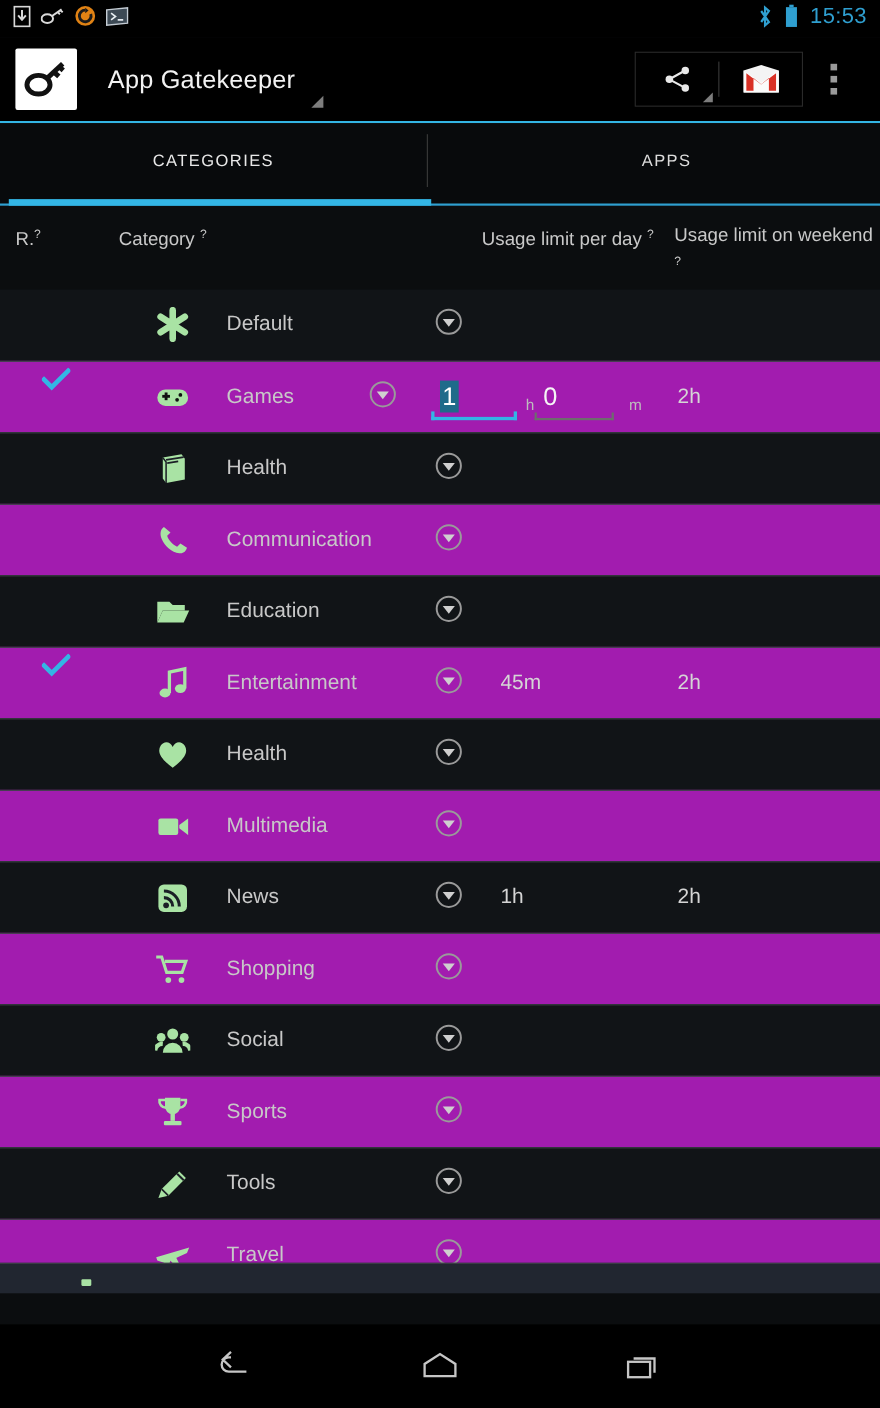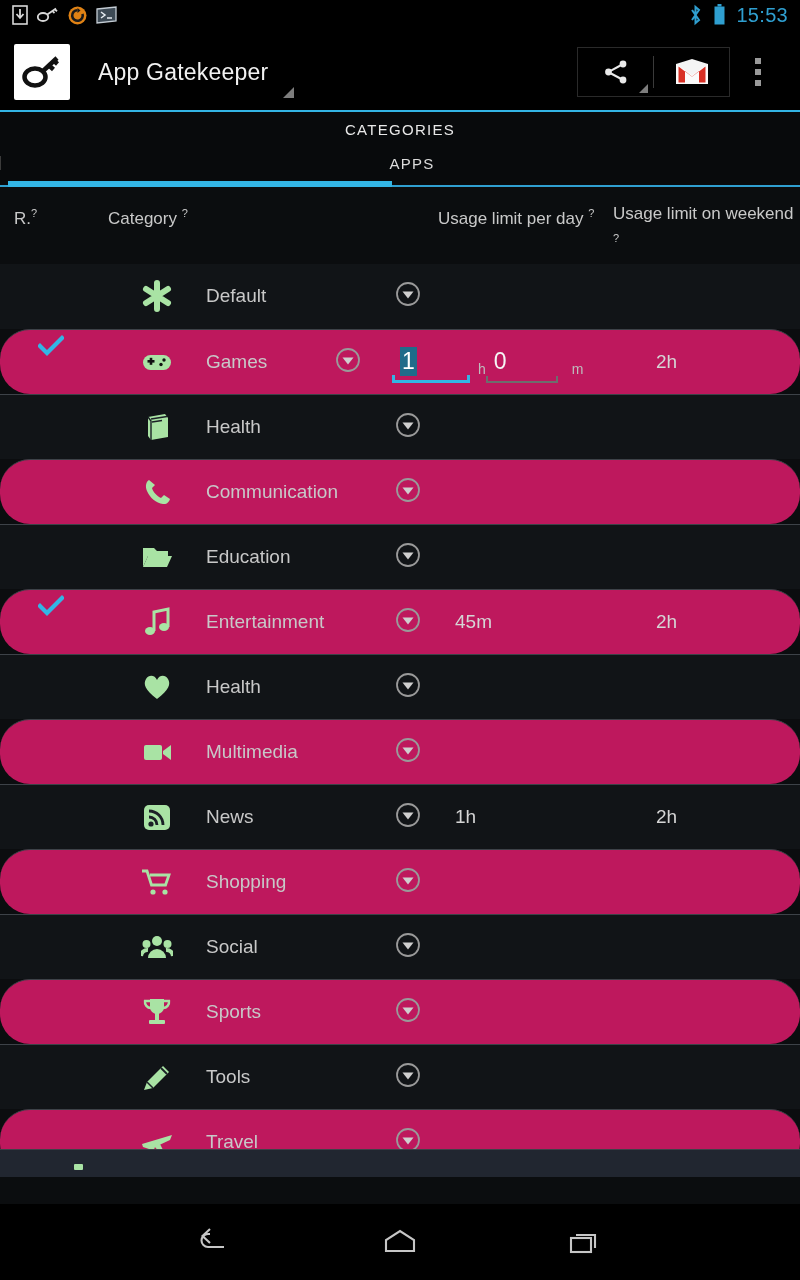--- a/index.html
+++ b/index.html
@@ -49,21 +49,21 @@
     position:absolute; right:5px; bottom:3px; width:0; height:0;
     border-left:9px solid transparent; border-bottom:9px solid #7d7d7d;
   }
   .overflow { width:56px; display:flex; flex-direction:column; align-items:center;
               justify-content:center; gap:5px; }
   .overflow i { display:block; width:6px; height:6px; background:#9a9a9a; }
 
   .ab-underline { height:2px; background:#33b5e5; }
 
   
-  .tabs { display:flex; height:68px; background:#080a0c;flex-direction:column; }
+  .tabs { display:flex; height:68px; background:#080a0c; }
   .tab {
     flex:1; display:flex; align-items:center; justify-content:center;
     color:#e8e8e8; font-size:15px; letter-spacing:1.3px; position:relative;
   }
   .tab.inactive { color:#dcdcdc;padding-left:24px; }
   .tab-div { position:absolute; left:0; top:10px; bottom:10px; width:1px; background:#3b3b3b; }
   .tabline { position:relative; height:7px; background:#080a0c; }
   .tabline .base { position:absolute; left:0; right:0; bottom:0; height:2px; background:#2f9fd0; }
   .tabline .active-ind {
     position:absolute; left:8px; width:384px; bottom:0; height:6px; background:#33b5e5;
@@ -77,33 +77,33 @@
   .col-cat   { width:330px; }
   .col-day   { width:175px; }
   .col-wknd  { width:187px; }
 
   .rows { position:relative; height:913px; overflow:hidden; }
   .row {
     display:flex; align-items:center; height:65px;
     border-top:1px solid #3d4248; position:relative;padding-left:20px;
   }
   .row.even { background:#111417; }
-  .row.odd  { background:#be185d;border-radius:30px; }
+  .row.odd  { background:#a21caf; }
   .row.first { border-top:none; }
 
   .cell-r { width:108px; display:flex; align-items:flex-start; justify-content:flex-start;
             padding-left:18px; height:65px; }
   .chk { margin-top:6px; }
   .cell-icon { width:58px; display:flex; align-items:center; justify-content:center; }
   .cat-name { color:#c8c8c8; font-size:19px; margin-left:20px; }
   .drop-pos { position:absolute; left:395px; top:50%; transform:translateY(-50%); }
   .drop-pos.games { left:335px; }
 
   .val-day  { position:absolute; left:455px; color:#d5d5d5; font-size:19px; }
-  .val-wknd { position:absolute; left:656px; color:#d5d5d5; font-size:19px; }
+  .val-wknd { position:absolute; left:616px; color:#d5d5d5; font-size:19px; }
 
   
   .edit-wrap { position:absolute; left:392px; display:flex; align-items:flex-end; }
   .fld {
     width:78px; height:42px; display:flex; align-items:center;
     padding-left:8px; position:relative;
   }
   .fld .uline { position:absolute; left:0; right:0; bottom:0; height:3px; }
   .fld.active .uline { background:#33b5e5; }
   .fld.idle   { width:72px; }

